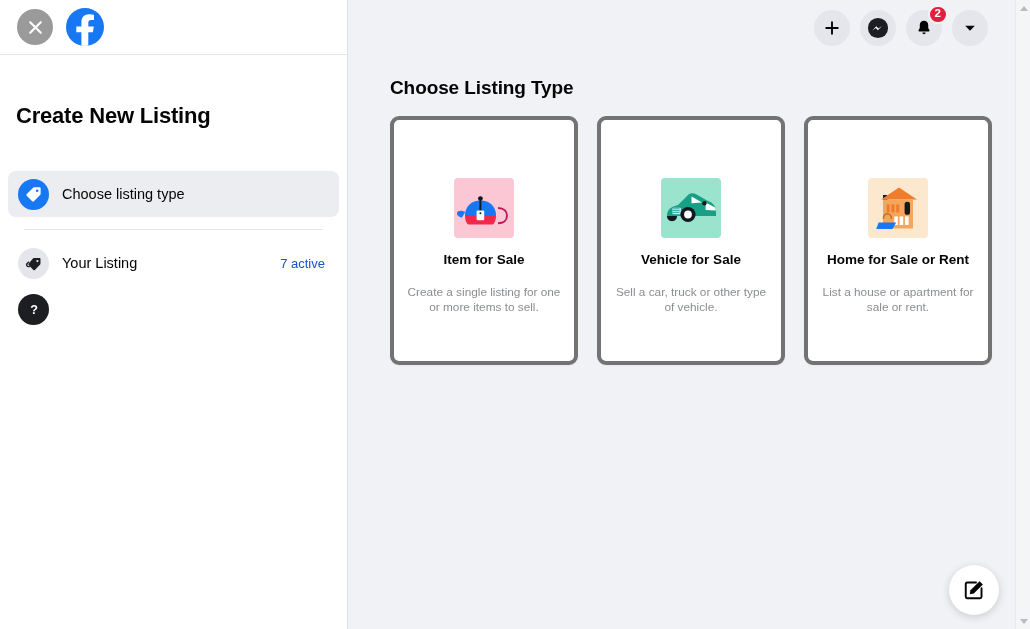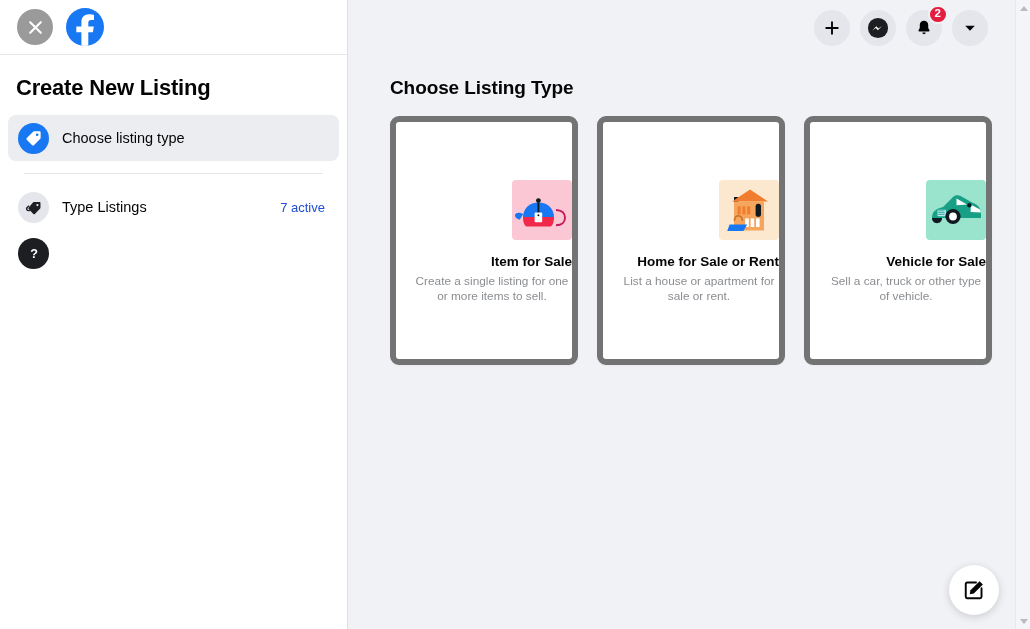--- a/index.html
+++ b/index.html
@@ -24,20 +24,21 @@
   .sidebar {
     width: 348px;
     height: 629px;
     background: #ffffff;
     border-right: 1px solid #dcdfe3;
     flex: 0 0 348px;
     display: flex;
     flex-direction: column;
     position: relative;
     z-index: 3;
+    gap: 28px;
   }
 
   .sidebar-topbar {
     height: 55px;
     flex: 0 0 55px;
     display: flex;
     align-items: center;
     gap: 13px;
     padding-left: 17px;
     border-bottom: 1px solid #e4e6eb;
@@ -181,25 +182,25 @@
     letter-spacing: -0.1px;
     margin-bottom: 17px;
   }
 
   .card-row { display: flex; gap: 19px; }
 
   .card {
     width: 188px;
     height: 249px;
     background: #ffffff;
-    border: 6px solid #737373;
+    border: 4px solid #737373;
     border-radius: 9px;
     display: flex;
     flex-direction: column;
-    align-items: flex-end;
+    align-items: center;
     padding-top: 58px;
     cursor: pointer;
     box-shadow: 0 1px 2px rgba(0,0,0,0.04);
   }
 
   .card-art {
     width: 60px;
     height: 60px;
     border-radius: 4px;
     overflow: hidden;
@@ -209,21 +210,21 @@
 
   .card-title {
     margin-top: 14px;
     font-size: 13.5px;
     font-weight: bold;
     color: #050505;
     text-align: center;
   }
 
   .card-desc {
-    margin-top: 5px;
+    margin-top: 18px;
     font-size: 11.8px;
     line-height: 1.28;
     color: #8a8d91;
     text-align: center;
     width: 160px;
   }
 
   
   .fab {
     position: absolute;
@@ -309,21 +310,21 @@
       <div class="nav-divider"></div>
 
       <div class="nav-item">
         <span class="nav-icon grey">
           <svg width="17" height="17" viewBox="0 0 20 20">
             <path d="M10.6 3.4 H17 c0.7 0 1.2 0.5 1.2 1.2 v5.8 c0 0.35-0.13 0.67-0.38 0.92 l-6.2 6.2 c-0.5 0.5-1.3 0.5-1.8 0 L4.3 11.9 c-0.5-0.5-0.5-1.3 0-1.8 l5.4-6.3 c0.24-0.25 0.56-0.4 0.9-0.4 z" fill="#1c1e21"></path>
             <circle cx="14.6" cy="7.1" r="1.3" fill="#e4e6eb"></circle>
             <path d="M4.2 8.4 C2.6 9.6 1.6 11 2.1 12.3 c0.4 1.1 1.8 1.5 3 1.3" stroke="#1c1e21" stroke-width="1.6" fill="none" stroke-linecap="round"></path>
           </svg>
         </span>
-        <span class="nav-label">Type Listings</span>
+        <span class="nav-label">Your Listing</span>
         <span class="nav-meta">7 active</span>
       </div>
 
       <div class="nav-item">
         <span class="nav-icon dark">
           <svg width="18" height="18" viewBox="0 0 20 20">
             <text x="10" y="15" text-anchor="middle" fill="#ffffff" font-size="14" font-weight="bold" font-family="Liberation Sans, sans-serif">?</text>
           </svg>
         </span>
       </div>
@@ -377,20 +378,37 @@
             <path d="M11 37 c0-8.6 6.6-14.6 15.5-14.6 S42 28.4 42 37 v0 H11 z" fill="#1877f2"></path>
             <path d="M11 37 h31 c0 6.2-1.8 9.6-4.4 9.6 H15.4 C12.8 46.6 11 43.2 11 37 z" fill="#f02849"></path>
             <path d="M11.2 34 C7.2 32 4 32.6 3.2 34.6 c-0.8 2 1 4.2 4.6 5.2" fill="#1877f2"></path>
             <path d="M26.4 22.4 L26.4 33" stroke="#101820" stroke-width="1.9"></path>
             <circle cx="26.4" cy="20.6" r="2.4" fill="#101820"></circle>
             <rect x="22.6" y="32.6" width="7.6" height="9.6" rx="1" fill="#ffffff"></rect>
             <circle cx="26.4" cy="35.2" r="1" fill="#101820"></circle>
           </svg>
           <div class="card-title">Item for Sale</div>
           <div class="card-desc">Create a single listing for one or more items to sell.</div>
+        </div>
+
+        <div class="card">
+          <svg class="card-art" viewBox="0 0 60 60">
+            <rect x="0" y="0" width="60" height="60" fill="#9ae3cd"></rect>
+            <path d="M6 38 C6 31.5 10 28.5 17 27 L27 17 C29 15 32 14.6 34.6 16 L47 23 C52.6 25 55 28.6 55 34 v4 H6 z" fill="#17a085"></path>
+            <path d="M30.5 18.5 L41 24.6 L30.5 25.2 z" fill="#ffffff"></path>
+            <path d="M44.6 24.6 L54 29.4 C54.6 30.4 54.8 31.6 54.8 32.6 L44.6 32 z" fill="#ffffff"></path>
+            <rect x="11.5" y="29.8" width="8.4" height="6.4" rx="0.7" fill="#bfe9f7"></rect>
+            <path d="M12 30.8 h6.6 M12 32.6 h6.6 M12 34.4 h6.6" stroke="#17a085" stroke-width="0.8"></path>
+            <path d="M6 38 h10 c0 3.2-2.2 5.2-5 5.2 S6 41.2 6 38 z" fill="#101820"></path>
+            <circle cx="27" cy="36.5" r="7.6" fill="#101820"></circle>
+            <circle cx="27" cy="36.5" r="3.9" fill="#ffffff"></circle>
+            <circle cx="43.4" cy="25.2" r="2.2" fill="#101820"></circle>
+          </svg>
+          <div class="card-title">Vehicle for Sale</div>
+          <div class="card-desc">Sell a car, truck or other type of vehicle.</div>
         </div>
 
         <div class="card">
           <svg class="card-art" viewBox="0 0 60 60">
             <rect x="0" y="0" width="60" height="60" fill="#fbe8cf"></rect>
             <rect x="15" y="17" width="4.4" height="6" fill="#101820"></rect>
             <path d="M13 21.5 L31 9.5 L49 21.5 z" fill="#f07d2e"></path>
             <rect x="15" y="21.5" width="30" height="29" fill="#f5a55c"></rect>
             <rect x="18.6" y="26.4" width="3" height="8" fill="#f07d2e"></rect>
             <rect x="23.4" y="26.4" width="3" height="8" fill="#f07d2e"></rect>
@@ -400,37 +418,20 @@
             <rect x="31.6" y="38.4" width="3.6" height="8.6" fill="#ffffff"></rect>
             <rect x="37" y="38.4" width="3.6" height="8.6" fill="#ffffff"></rect>
             <path d="M15 40.4 h8.6 v10.6 H15 z" fill="#f5a55c"></path>
             <path d="M15.4 40.8 c0-3 1.8-5 4-5 s4 2 4 5" stroke="#c26a22" stroke-width="1.6" fill="none"></path>
             <path d="M10.6 44.4 h17.6 L24.4 51 H8.2 z" fill="#1877f2"></path>
           </svg>
           <div class="card-title">Home for Sale or Rent</div>
           <div class="card-desc">List a house or apartment for sale or rent.</div>
         </div>
 
-        <div class="card">
-          <svg class="card-art" viewBox="0 0 60 60">
-            <rect x="0" y="0" width="60" height="60" fill="#9ae3cd"></rect>
-            <path d="M6 38 C6 31.5 10 28.5 17 27 L27 17 C29 15 32 14.6 34.6 16 L47 23 C52.6 25 55 28.6 55 34 v4 H6 z" fill="#17a085"></path>
-            <path d="M30.5 18.5 L41 24.6 L30.5 25.2 z" fill="#ffffff"></path>
-            <path d="M44.6 24.6 L54 29.4 C54.6 30.4 54.8 31.6 54.8 32.6 L44.6 32 z" fill="#ffffff"></path>
-            <rect x="11.5" y="29.8" width="8.4" height="6.4" rx="0.7" fill="#bfe9f7"></rect>
-            <path d="M12 30.8 h6.6 M12 32.6 h6.6 M12 34.4 h6.6" stroke="#17a085" stroke-width="0.8"></path>
-            <path d="M6 38 h10 c0 3.2-2.2 5.2-5 5.2 S6 41.2 6 38 z" fill="#101820"></path>
-            <circle cx="27" cy="36.5" r="7.6" fill="#101820"></circle>
-            <circle cx="27" cy="36.5" r="3.9" fill="#ffffff"></circle>
-            <circle cx="43.4" cy="25.2" r="2.2" fill="#101820"></circle>
-          </svg>
-          <div class="card-title">Vehicle for Sale</div>
-          <div class="card-desc">Sell a car, truck or other type of vehicle.</div>
-        </div>
-
       </div>
     </div>
 
     <div class="fab">
       <svg width="22" height="22" viewBox="0 0 24 24">
         <path d="M20.2 4 L20.2 13.2" stroke="#050505" stroke-width="0" fill="none"></path>
         <path d="M14.2 3.8 H4.6 C3.7 3.8 3 4.5 3 5.4 v14 c0 0.9 0.7 1.6 1.6 1.6 h14 c0.9 0 1.6-0.7 1.6-1.6 V10" stroke="#050505" stroke-width="2.1" fill="none" stroke-linecap="round"></path>
         <path d="M18.1 2.4 L21.7 6 L11.8 15.9 L7.4 16.6 L8.1 12.2 z" fill="#050505"></path>
       </svg>
     </div>

